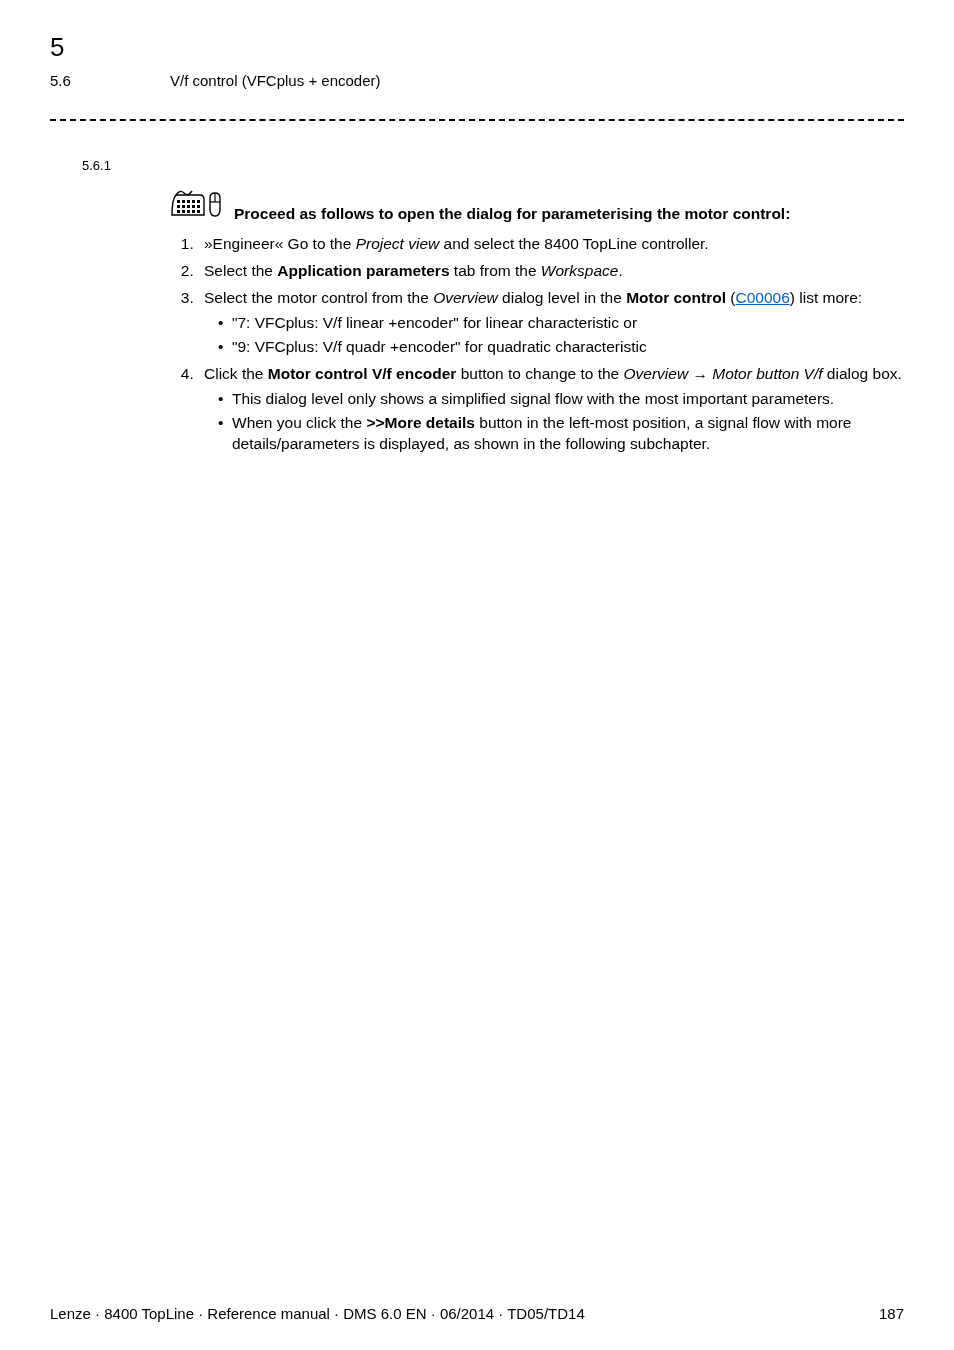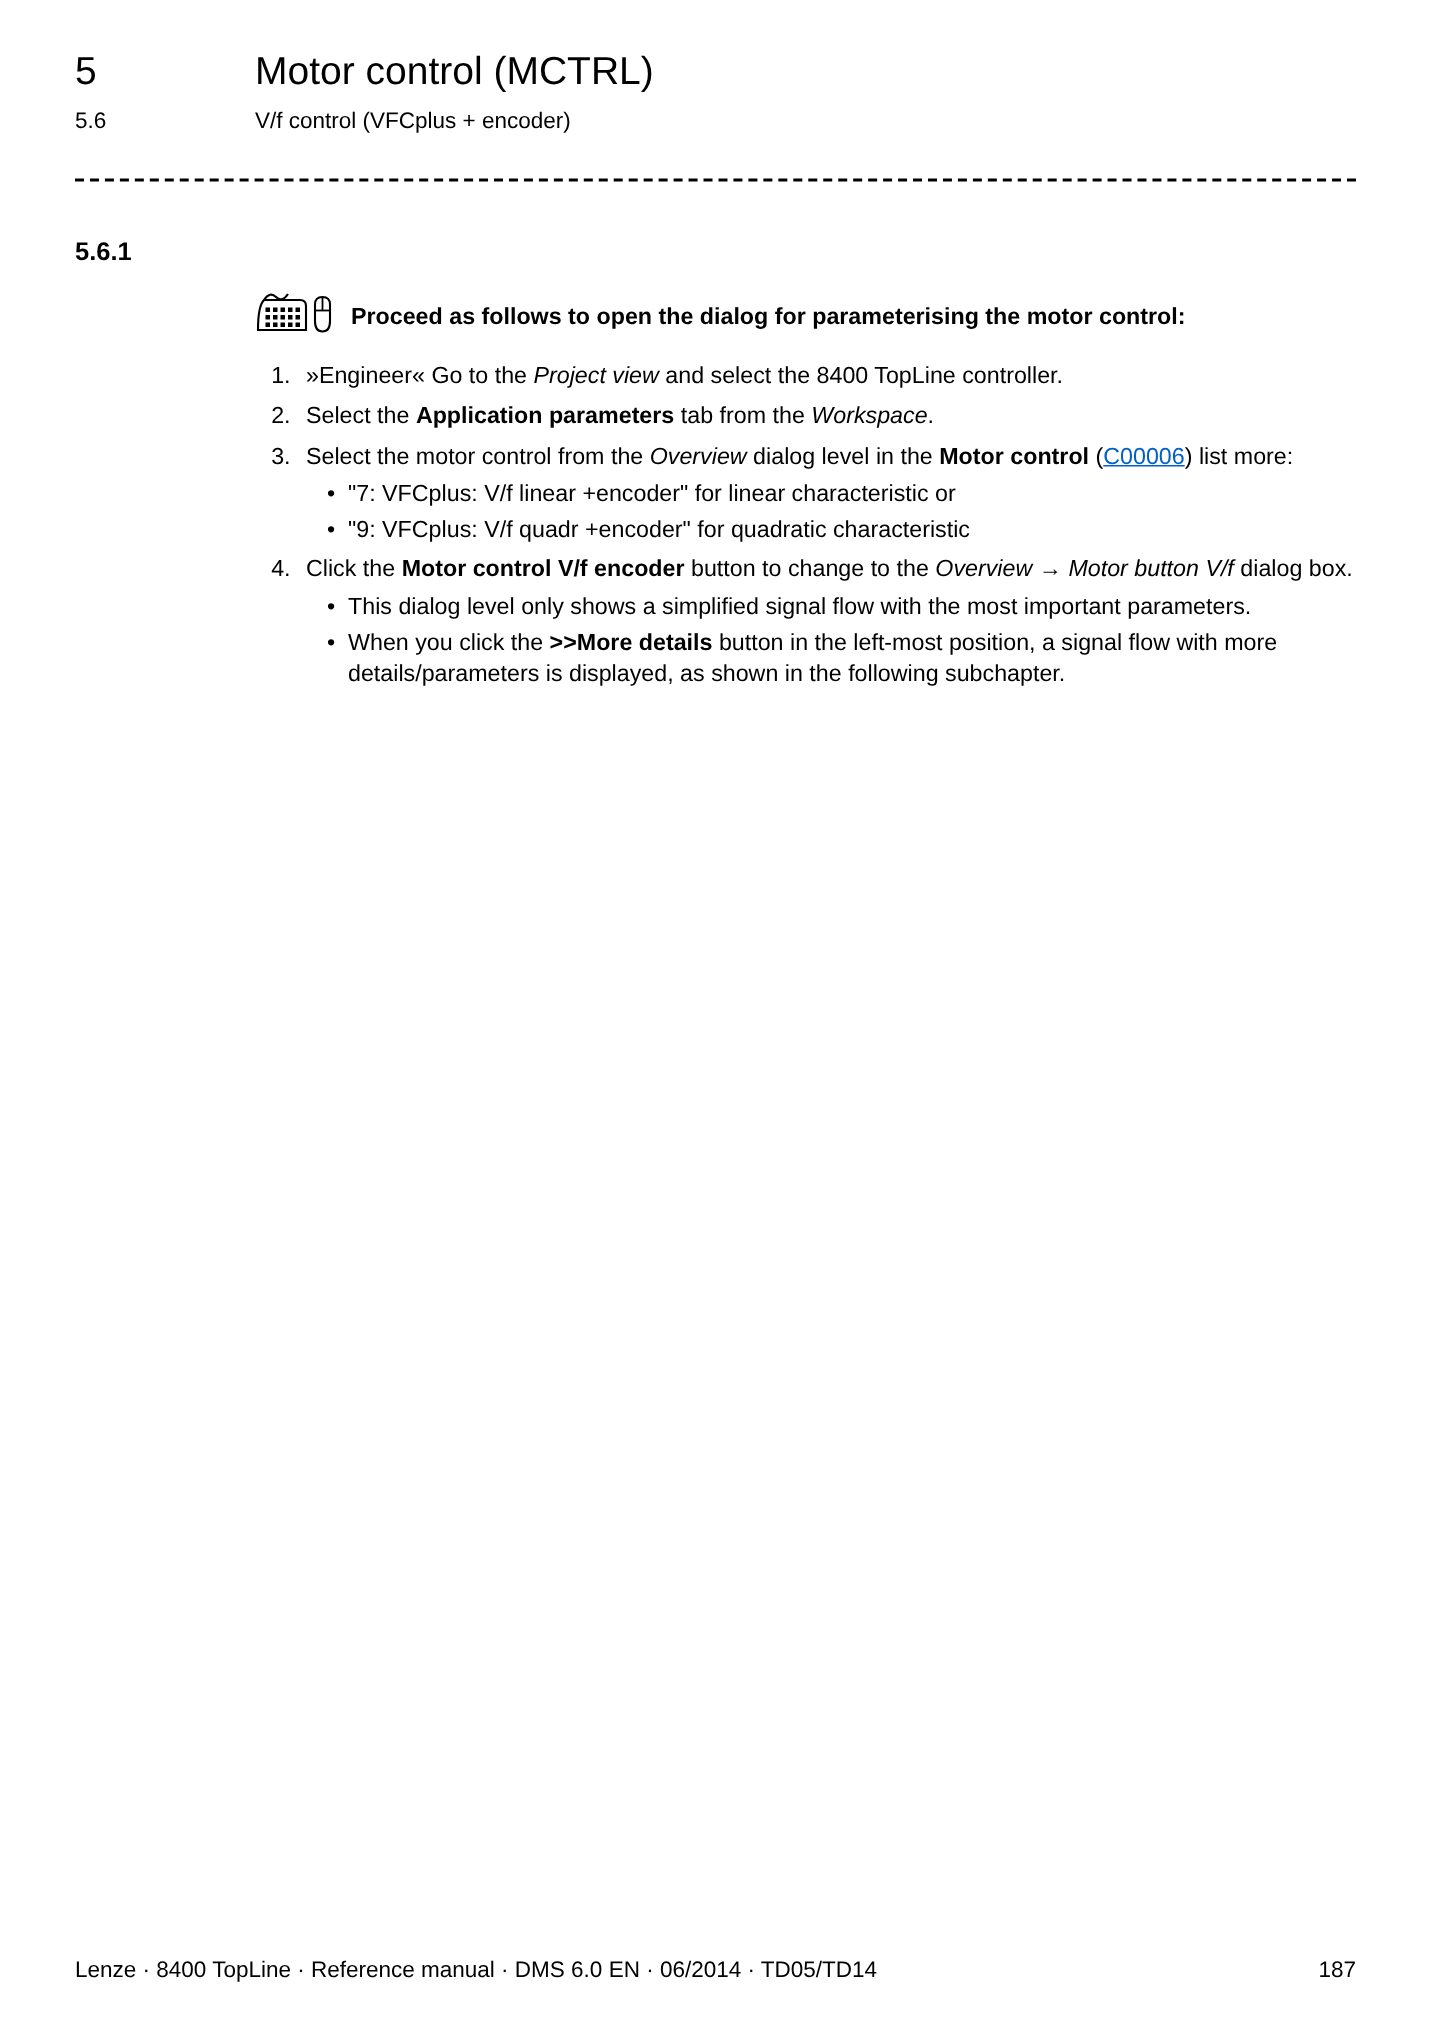--- a/index.html
+++ b/index.html
@@ -45,31 +45,31 @@
   .dash-rule {
     margin-top: 28px;
     border: none;
     border-top: 2px dashed #000;
     height: 0;
     width: 100%;
   }
 
   
   .sec-row { display: flex; align-items: baseline; margin-top: 36px; }
-  .sec-num { width: 120px; font-size: 17px; font-weight: 700; flex-shrink: 0; }
+  .sec-num { width: 120px; font-size: 13px; font-weight: 400; flex-shrink: 0; margin-left: 32px; }
   .sec-title { font-size: 16px; font-weight: 700; }
 
   .content-col {
     margin-left: 120px;
     margin-top: 14px;
   }
 
   .proceed-line {
     display: flex;
-    align-items: center;
+    align-items: flex-end;
     gap: 10px;
     margin-bottom: 10px;
   }
   .proceed-line svg { flex-shrink: 0; }
   .proceed-text { font-weight: 700; font-size: 15.5px; }
 
   ol.steps {
     margin: 0 0 12px 28px;
     padding: 0;
   }
@@ -111,21 +111,20 @@
     color: #000;
   }
 </style>
 </head>
 <body>
 
 <div class="page">
 
   <div class="hdr-row1">
     <div class="hdr-num">5</div>
-    <div class="hdr-title">Motor control (MCTRL)</div>
   </div>
   <div class="hdr-row2">
     <div class="hdr-subnum">5.6</div>
     <div class="hdr-subtitle">V/f control (VFCplus + encoder)</div>
   </div>
 
   <hr class="dash-rule">
 
   <div class="sec-row">
     <div class="sec-num">5.6.1</div>

